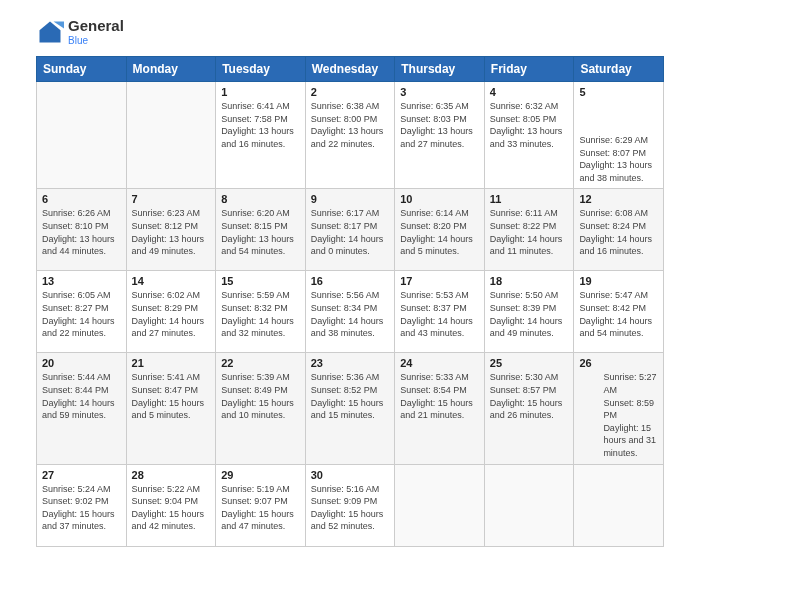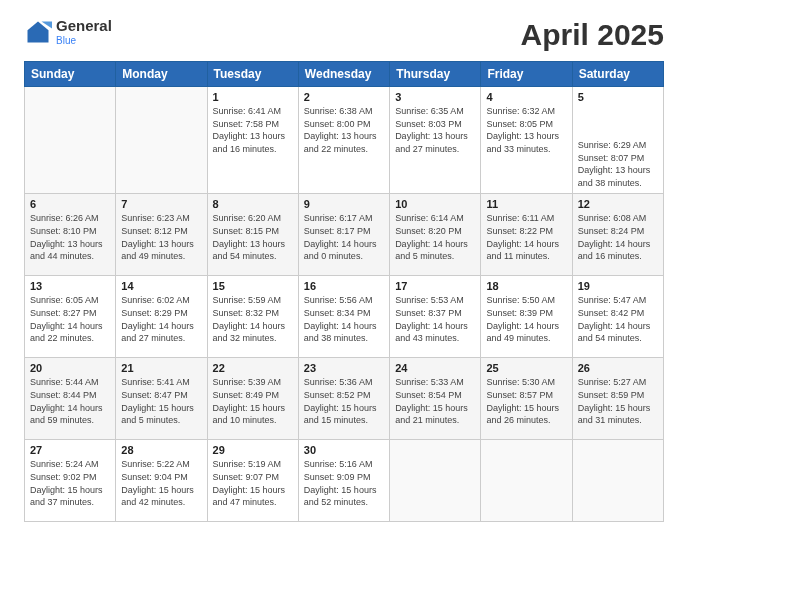--- a/index.html
+++ b/index.html
@@ -7,21 +7,21 @@
       font-family: Arial, sans-serif;
       background: #fff;
       width: 792px;
       height: 612px;
       overflow: hidden;
     }
     .page {
       width: 684px;
       height: 612px;
       background: #fff;
-      padding: 18px 20px 10px 24px;
+      padding: 18px 20px 10px 36px;
     }
     .header {
       display: flex;
       justify-content: space-between;
       align-items: flex-start;
       margin-bottom: 10px;
     }
     .logo {
       display: flex;
       align-items: center;
@@ -114,21 +114,20 @@
       <svg class="logo-icon" viewBox="0 0 32 32">
         <polygon points="16,4 28,14 28,28 4,28 4,14" fill="#2a6ab5"></polygon>
         <polygon points="20,4 32,12 32,4" fill="#5599dd"></polygon>
       </svg>
       <div class="logo-text">
         <span class="logo-general">General</span>
         <span class="logo-blue">Blue</span>
       </div>
     </div>
     <div class="title-block">
-      <div class="cal-title">April 2025</div>
     </div>
   </div>
 
   <table class="calendar">
     <thead>
       <tr>
       <th>Sunday</th>
           <th>Monday</th>
           <th>Tuesday</th>
           <th>Wednesday</th>
@@ -292,21 +291,21 @@
 Daylight: 15 hours and 21 minutes.</div>
           </td>
           <td class="row-shade">
             <span class="day-num">25</span>
             <div class="day-info" style="white-space: pre-line;">Sunrise: 5:30 AM
 Sunset: 8:57 PM
 Daylight: 15 hours and 26 minutes.</div>
           </td>
           <td class="row-shade">
             <span class="day-num">26</span>
-            <div class="day-info" style="white-space: pre-line;">Sunrise: 5:27 AM
+            <div class="day-info" style="white-space: pre-line; margin-left: 24px;">Sunrise: 5:27 AM
 Sunset: 8:59 PM
 Daylight: 15 hours and 31 minutes.</div>
           </td>
         </tr>
         <tr>
           <td>
             <span class="day-num">27</span>
             <div class="day-info" style="white-space: pre-line;">Sunrise: 5:24 AM
 Sunset: 9:02 PM
 Daylight: 15 hours and 37 minutes.</div>

